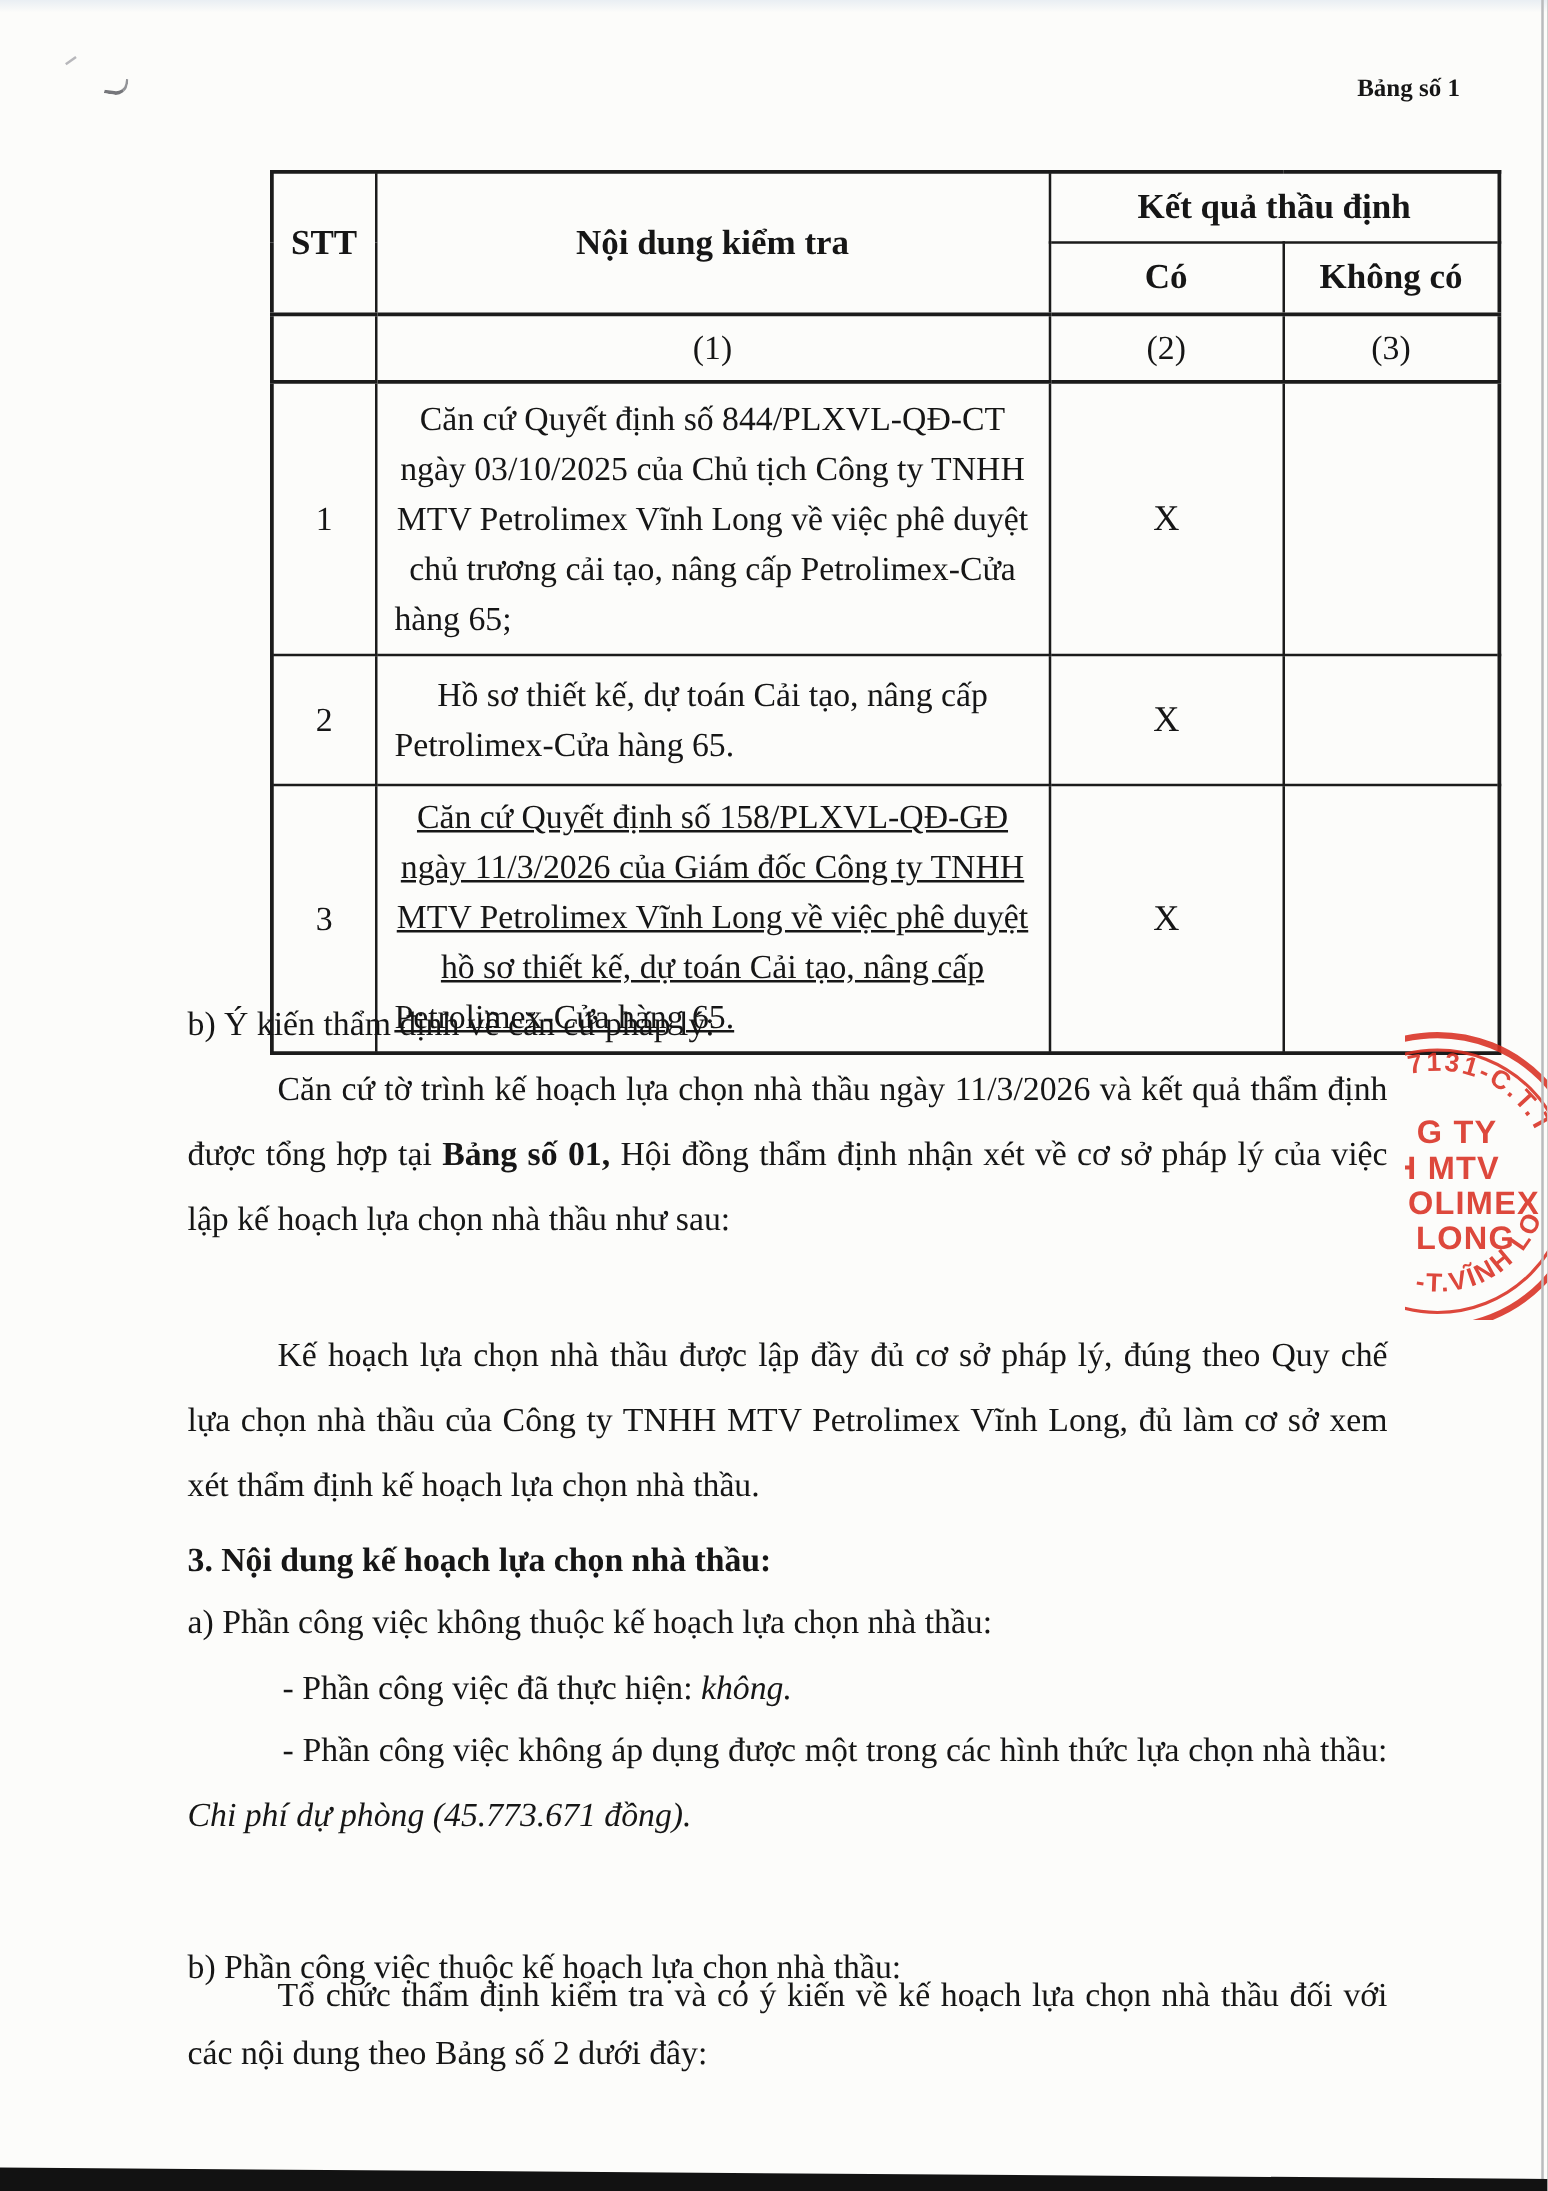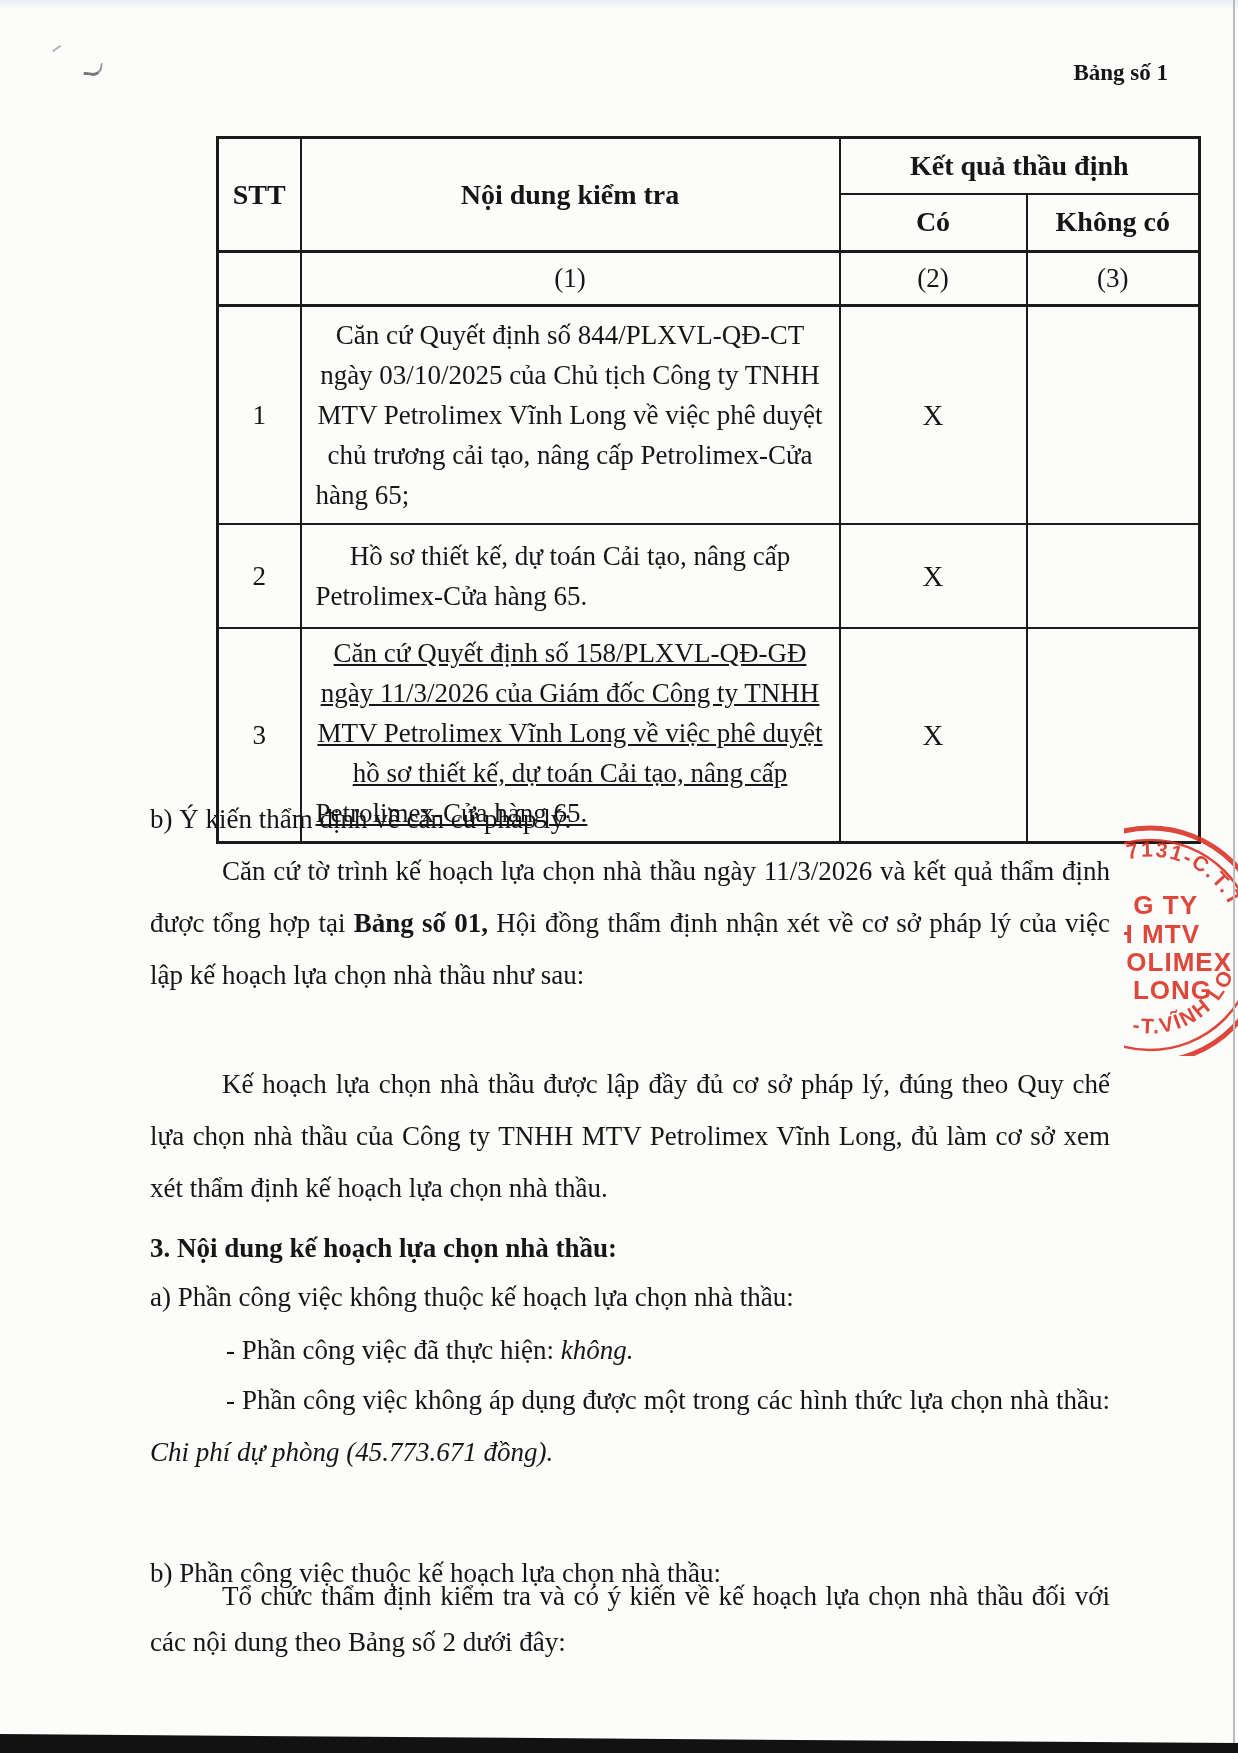--- a/index.html
+++ b/index.html
@@ -32,21 +32,21 @@
     position: absolute; top: 0; right: 3px; width: 2px; height: 100%;
     background: #b9bbbd;
   }
   .bottom-scan-bar {
     position: absolute; top: 1734px; left: -6px; width: 1260px; height: 34px;
     background: #121212; transform: rotate(0.42deg); transform-origin: left top;
   }
 
   .caption {
     position: absolute; top: 60px; left: 0; width: 1168px;
-    text-align: right; font-weight: bold; font-size: 23px; padding-left: 48px;
+    text-align: right; font-weight: bold; font-size: 20px; padding-left: 48px;
   }
 
   
   table.check {
     position: absolute; top: 136px; left: 178px;
     border-collapse: collapse; width: 982px;
     font-size: 27px; table-layout: fixed;
   }
   table.check, table.check th, table.check td { border: 2px solid #1b1b1b; }
   table.check { border-width: 3px; margin-left: 38px; }

